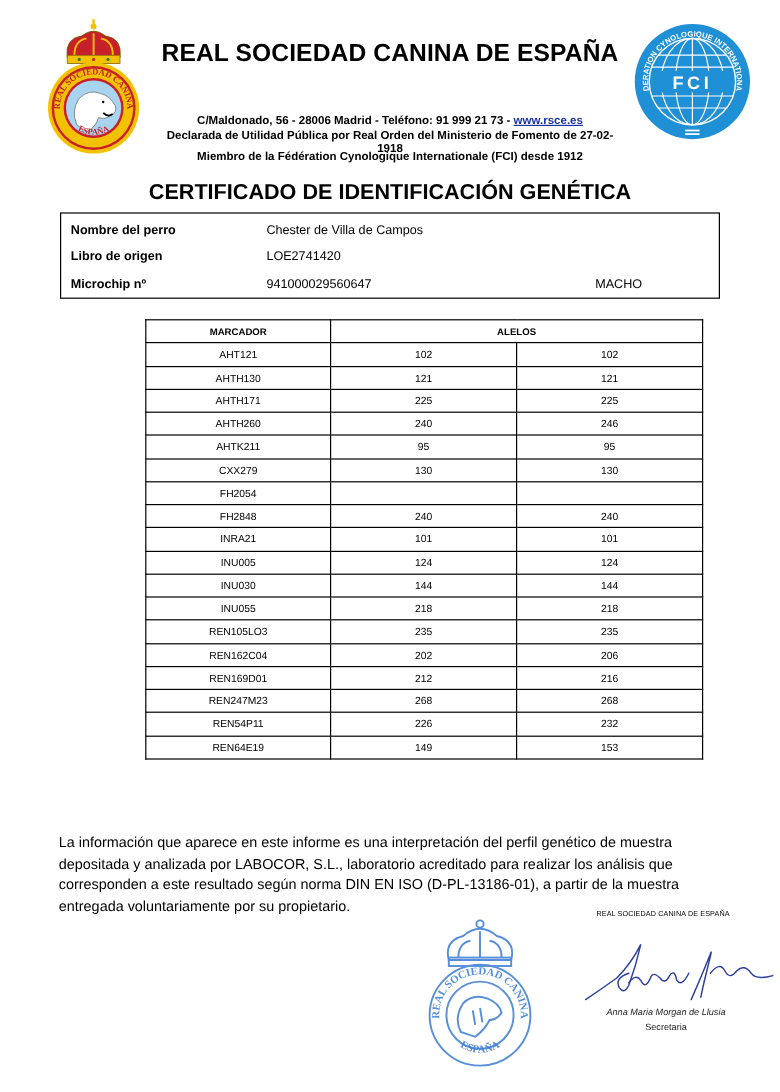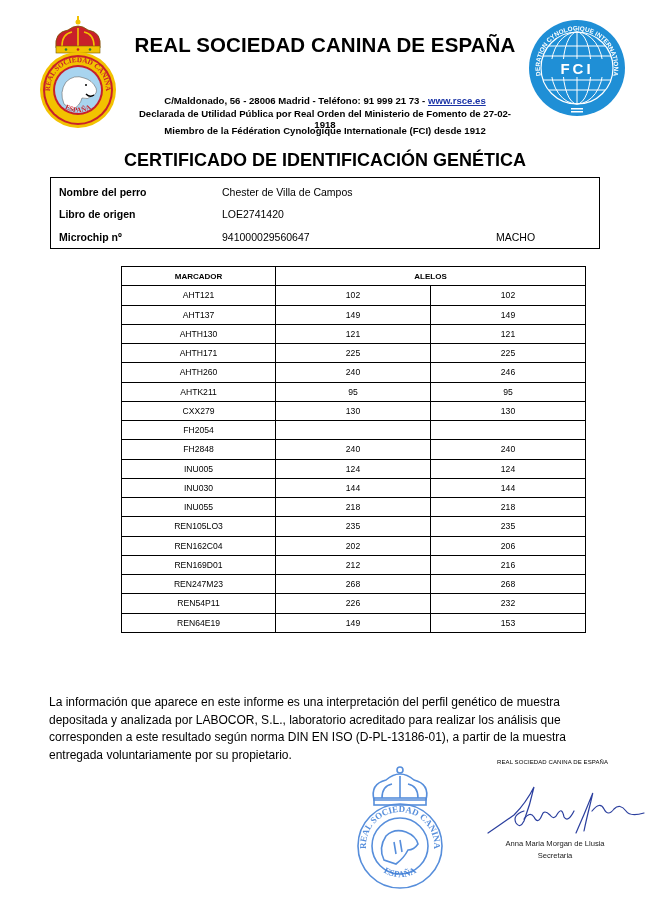--- a/index.html
+++ b/index.html
@@ -30,21 +30,21 @@
   table.gen { position: absolute; left: 81px; top: 266px; width: 465px; border-collapse: collapse; margin-left: 40px; }
   table.gen td, table.gen th { border: 1px solid #000; height: 19.25px; text-align: center; font-size: 8.6px; padding: 0; }
   table.gen th { font-weight: bold; font-size: 8px; }
   table.gen td.marker { width: 154px; }
   table.gen td.al { width: 155px; }
 
   .disclaimer { position: absolute; left: 49px; top: 694px; width: 560px; font-size: 12px; line-height: 17.5px; }
 
   .sig-org { position: absolute; left: 497px; top: 759px; font-size: 6px; letter-spacing: 0.1px; white-space: nowrap; }
   .signature { position: absolute; left: 480px; top: 775px; width: 170px; height: 70px; }
-  .sig-name { position: absolute; left: 470px; top: 839px; width: 170px; text-align: center; font-size: 7.6px; color: #222; }
+  .sig-name { position: absolute; left: 470px; top: 839px; width: 170px; text-align: center; font-size: 7.6px; color: #222; font-style: italic; }
   .sig-role { position: absolute; left: 470px; top: 851px; width: 170px; text-align: center; font-size: 7.6px; color: #222; }
   .stamp { position: absolute; left: 340px; top: 762px; width: 120px; height: 128px; }
 </style>
 </head>
 <body>
 
 <svg class="logo-rsce" viewBox="0 0 104 118">
 
   <g>
     <path d="M30 34 Q28 18 42 16 Q52 8 62 16 Q76 18 74 34 Z" fill="#c8202a" stroke="#7a5a00" stroke-width="0.8"></path>
@@ -124,25 +124,20 @@
       <th colspan="2">ALELOS</th>
     </tr>
   </thead>
   <tbody id="gen-body">
       <tr>
         <td class="marker">AHT121</td>
         <td class="al">102</td>
         <td class="al">102</td>
       </tr>
       <tr>
-        <td class="marker">AHT137</td>
-        <td class="al">149</td>
-        <td class="al">149</td>
-      </tr>
-      <tr>
         <td class="marker">AHTH130</td>
         <td class="al">121</td>
         <td class="al">121</td>
       </tr>
       <tr>
         <td class="marker">AHTH171</td>
         <td class="al">225</td>
         <td class="al">225</td>
       </tr>
       <tr>
@@ -162,20 +157,25 @@
       </tr>
       <tr>
         <td class="marker">FH2054</td>
         <td class="al"></td>
         <td class="al"></td>
       </tr>
       <tr>
         <td class="marker">FH2848</td>
         <td class="al">240</td>
         <td class="al">240</td>
+      </tr>
+      <tr>
+        <td class="marker">INRA21</td>
+        <td class="al">101</td>
+        <td class="al">101</td>
       </tr>
       <tr>
         <td class="marker">INU005</td>
         <td class="al">124</td>
         <td class="al">124</td>
       </tr>
       <tr>
         <td class="marker">INU030</td>
         <td class="al">144</td>
         <td class="al">144</td>

